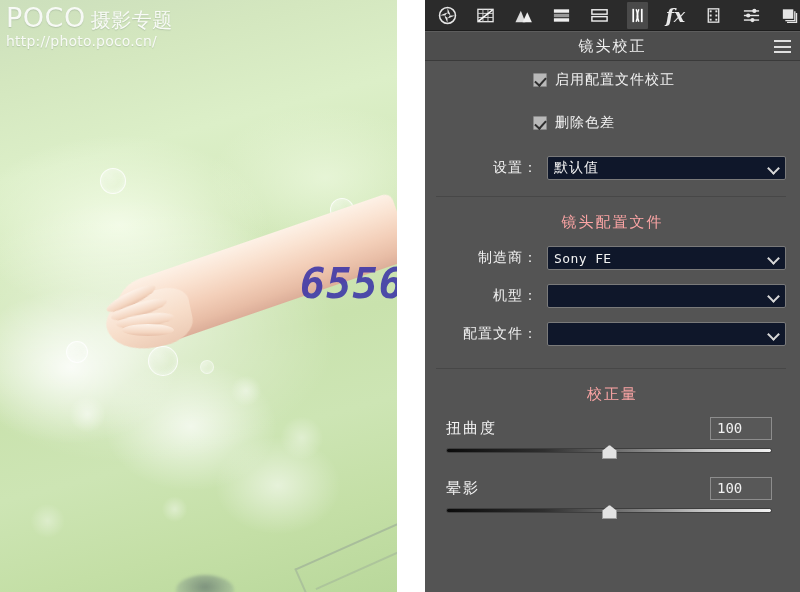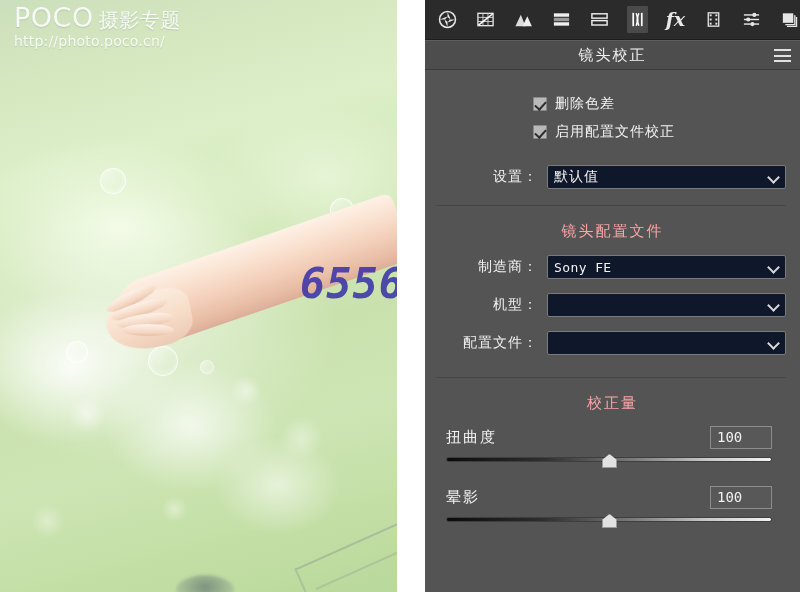--- a/index.html
+++ b/index.html
@@ -119,21 +119,21 @@
     left: 176px; top: 575px;
     width: 58px; height: 30px;
     border-radius: 50%;
     background: radial-gradient(ellipse at 50% 40%, rgba(70,85,95,0.55) 0%, rgba(120,140,140,0.25) 70%, rgba(160,180,170,0) 100%);
     filter: blur(1.5px);
   }
 
   
   .watermark {
     position: absolute;
-    left: 14px; top: 4px;
+    left: 6px; top: 4px;
     color: rgba(255,255,255,0.88);
     text-shadow: 0 1px 1px rgba(130,150,130,0.35);
     user-select: none;
     line-height: 1;
   }
   .wm-line1 {
     font-size: 25px;
     letter-spacing: 0.5px;
     font-family: "DejaVu Sans", sans-serif;
     display: flex;
@@ -178,21 +178,21 @@
     left: 425px; top: 0;
     width: 375px; height: 592px;
     background: #545454;
     color: #e9e9e9;
     font-size: 13px;
   }
 
   
   .toolbar {
     position: relative;
-    height: 40px;
+    height: 31px;
     background: #2b2b2b;
     display: flex;
     align-items: center;
     padding-left: 12px;
     gap: 16px;
     border-bottom: 1px solid #1d1d1d;
   }
   .tool-btn {
     width: 30px; height: 27px;
     display: flex; align-items: center; justify-content: center;
@@ -537,28 +537,28 @@
       <div class="hamburger">
         <i></i>
           <i></i>
           <i></i>
       </div>
     </div>
 
 
     <div class="panel-body">
 
+      <div class="chk-row r2">
+        <span class="chkbox"></span>
+        <span class="chk-label">启用配置文件校正</span>
+      </div>
+
       <div class="chk-row r1">
         <span class="chkbox"></span>
         <span class="chk-label">删除色差</span>
-      </div>
-
-      <div class="chk-row r2">
-        <span class="chkbox"></span>
-        <span class="chk-label">启用配置文件校正</span>
       </div>
 
       <div class="field-row" style="margin-top:24px;">
         <span class="field-label">设置：</span>
         <div class="select">
           <span class="select-value cjk">默认值</span>
           <span class="chevron"></span>
         </div>
       </div>
 

